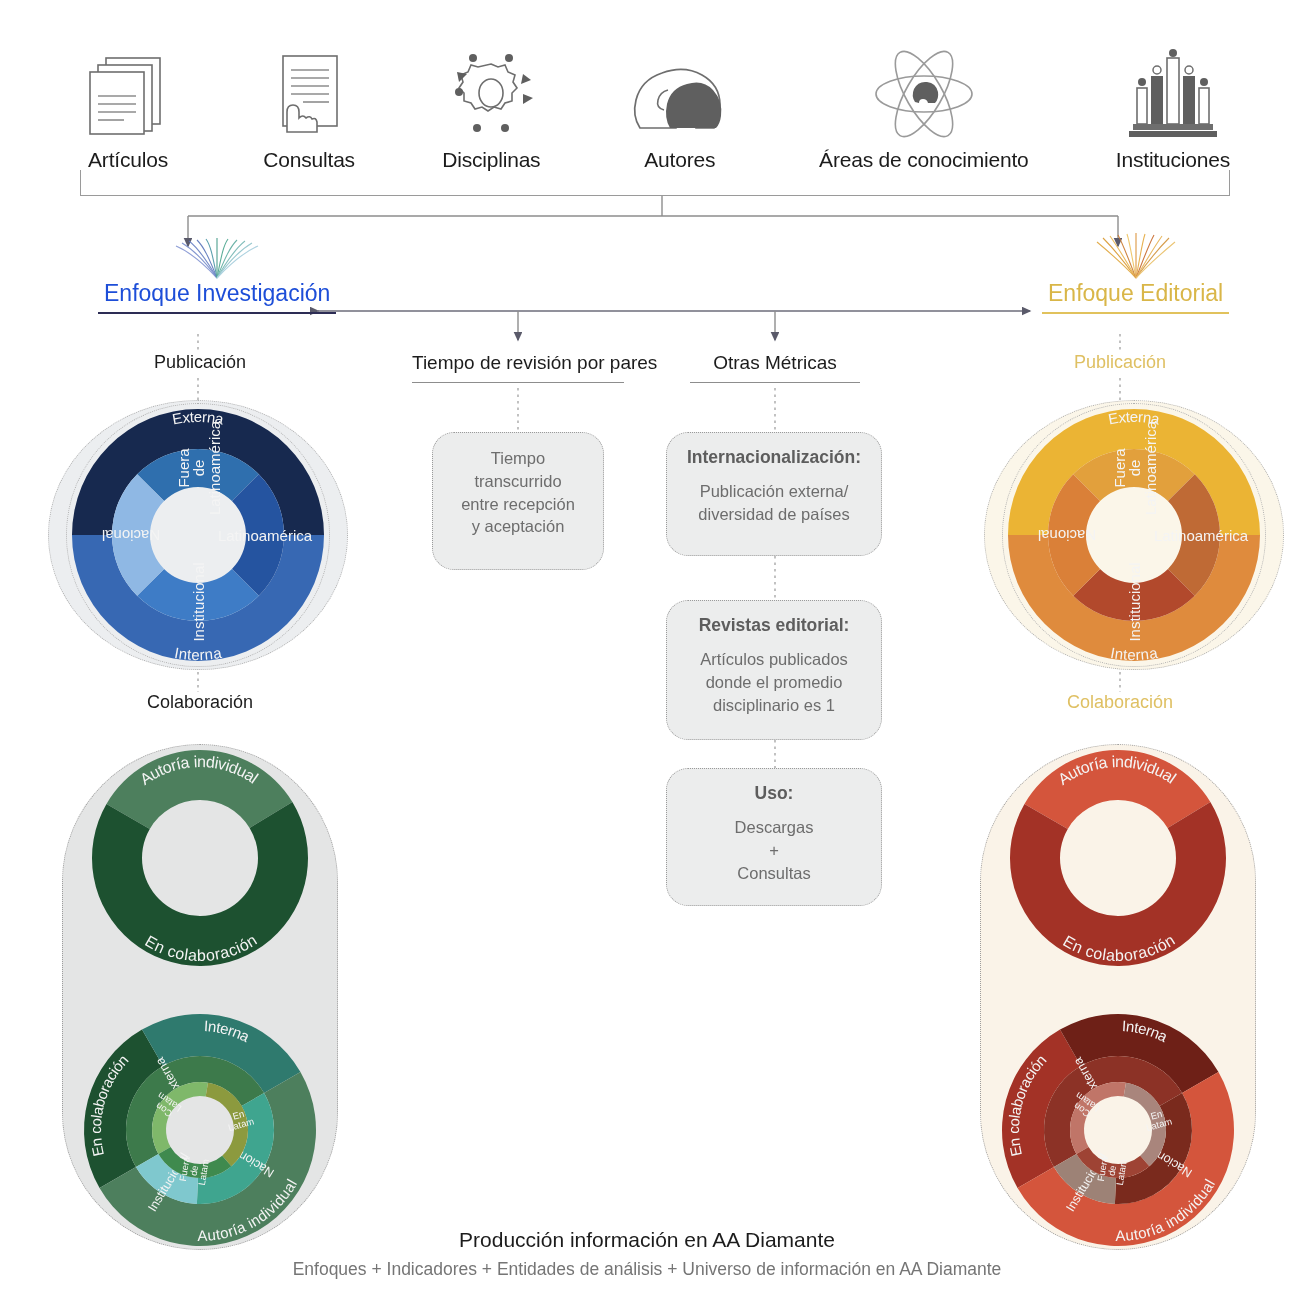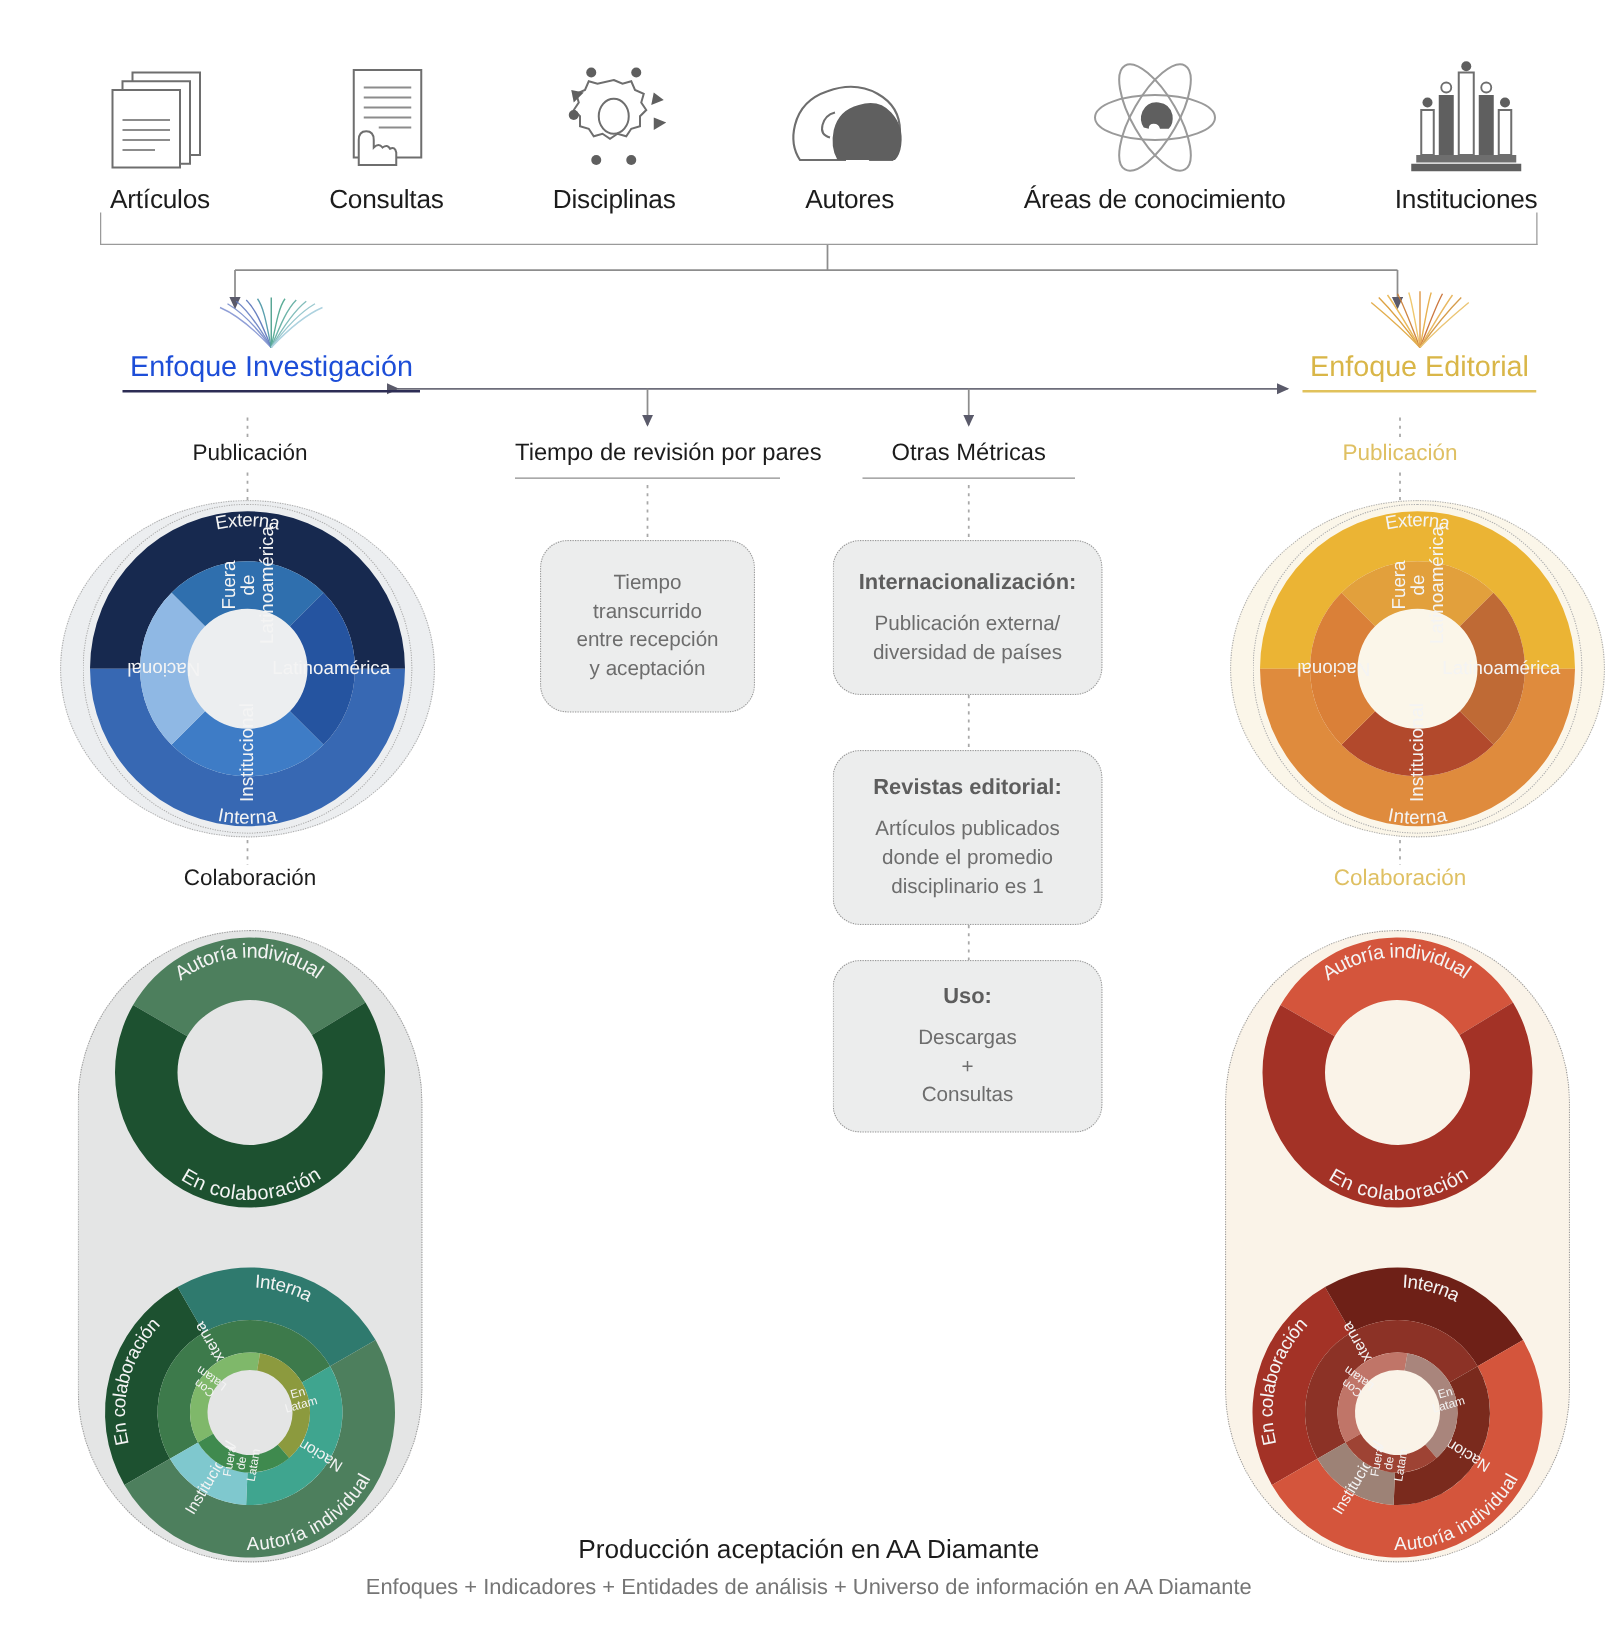--- a/index.html
+++ b/index.html
@@ -65,21 +65,21 @@
   .seclabel.gold { color:#dfc063; }
   #sec-pub-left  { left:105px; top:352px; width:190px; }
   #sec-col-left  { left:105px; top:692px; width:190px; }
   #sec-pub-right { left:1025px; top:352px; width:190px; }
   #sec-col-right { left:1025px; top:692px; width:190px; }
 
   
   .mbox {
     position:absolute; background:#eceded; border:1.6px dotted #9a9a9a;
     border-radius:22px; display:flex; flex-direction:column;
-    align-items:center; justify-content:center; text-align:center;
+    align-items:center; justify-content:flex-start; text-align:center;
     color:#6d6d6d; padding:14px 16px;
   }
   .mbox .mtitle { font-weight:bold; color:#5d5d5d; font-size:17.5px; margin-bottom:12px; }
   .mbox .mbody { font-size:16.5px; line-height:1.38; }
   #box-tiempo   { left:432px; top:432px; width:172px; height:138px; }
   #box-intern   { left:666px; top:432px; width:216px; height:124px; }
   #box-esfuerzo { left:666px; top:600px; width:216px; height:140px; }
   #box-uso      { left:666px; top:768px; width:216px; height:138px; }
 
   
@@ -437,15 +437,15 @@
         <text x="86.33288242551815" y="96.60074372493828" font-size="9.5" text-anchor="middle" dominant-baseline="central" transform="rotate(-145.2 86.33288242551815 96.60074372493828)"><tspan x="86.33288242551815" dy="-4.75">Con</tspan><tspan x="86.33288242551815" dy="9.69">Latam</tspan></text>
         <path d="M128.0048998423729 72.67219022061576 A48 48 0 0 1 151.36418899152505 156.3357626712843 L142.2163005356636 145.7378318921597 A34 34 0 0 0 125.67013738834748 86.47613473960283 Z" fill="#a9857c"></path>
         <text x="159.489665238704" y="108.9742873547741" font-size="9.5" text-anchor="middle" dominant-baseline="central" transform="rotate(-15.600000000000009 159.489665238704 108.9742873547741)"><tspan x="159.489665238704" dy="-4.75">En</tspan><tspan x="159.489665238704" dy="9.69">Latam</tspan></text>
         <path d="M151.36418899152505 156.3357626712843 A48 48 0 0 1 78.43078061834694 144 L90.55513627132908 137 A34 34 0 0 0 142.2163005356636 145.7378318921597 Z" fill="#9e4334"></path>
         <text x="113.1624813846398" y="160.4258375198907" font-size="9.5" text-anchor="middle" dominant-baseline="central" transform="rotate(279.6 113.1624813846398 160.4258375198907)"><tspan x="113.1624813846398" dy="-9.5">Fuera</tspan><tspan x="113.1624813846398" dy="9.69">de</tspan><tspan x="113.1624813846398" dy="9.69">Latam</tspan></text>
       </svg>
     </div>
 </div>
 
 <div id="caption">
-  <div class="ctitle">Producción aceptación en AA Diamante</div>
+  <div class="ctitle">Producción información en AA Diamante</div>
   <div class="csub">Enfoques + Indicadores + Entidades de análisis + Universo de información en AA Diamante</div>
 </div>
 
 </body></html>

